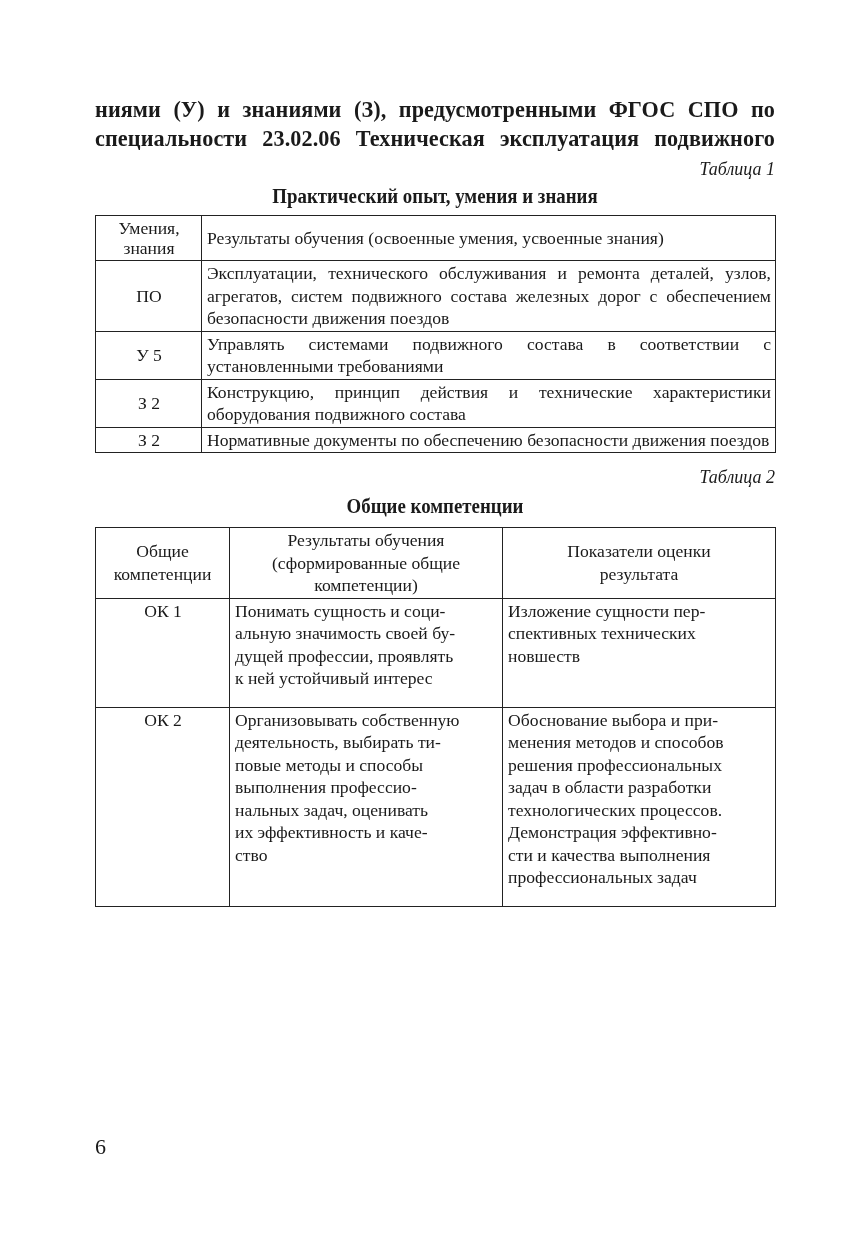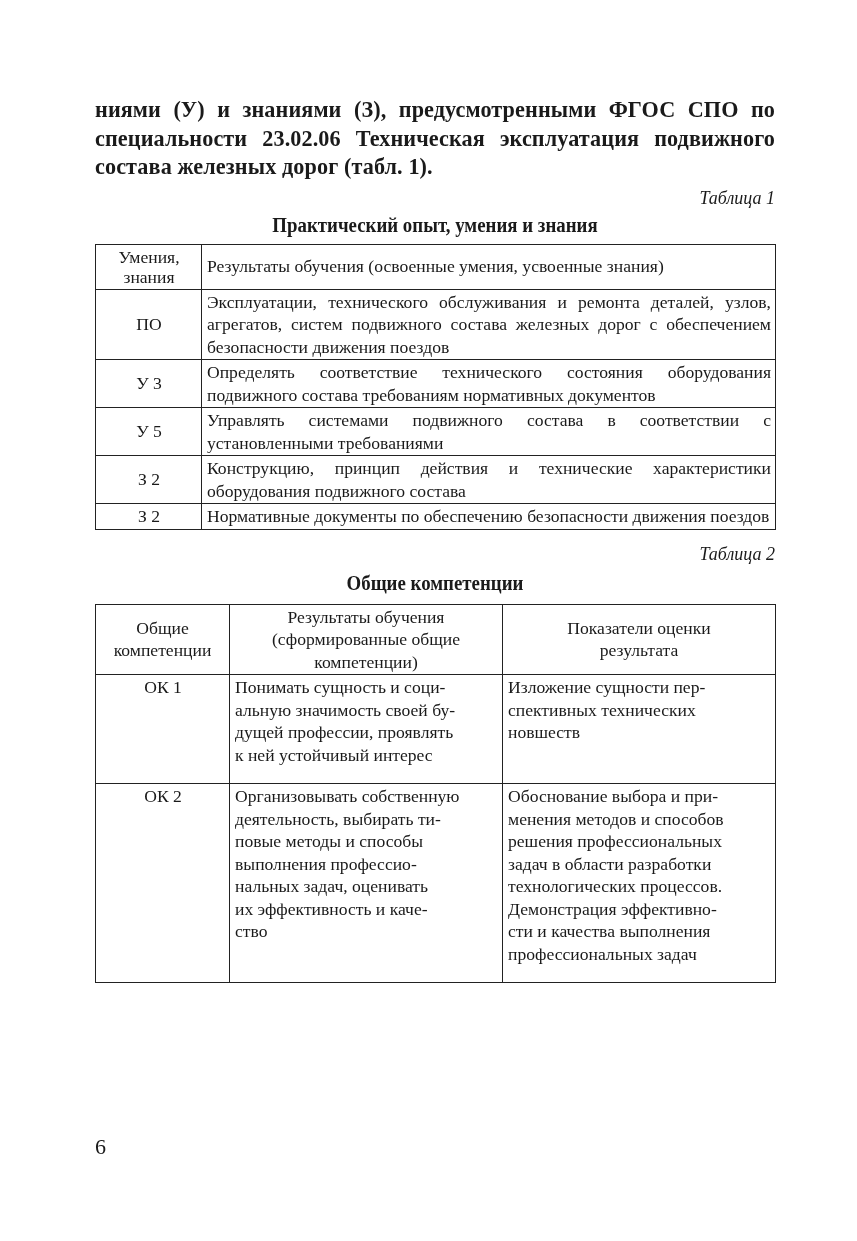--- a/index.html
+++ b/index.html
@@ -73,21 +73,20 @@
   }
 </style>
 </head>
 <body>
 
 <div class="page">
 
   <p class="para" style="text-align: justify; font-weight: bold;">
     <span style="display:block; text-align: justify; text-align-last: justify;">ниями (У) и знаниями (З), предусмотренными ФГОС СПО по</span>
     <span style="display:block; text-align: justify; text-align-last: justify;">специальности 23.02.06 Техническая эксплуатация подвижного</span>
-    <span style="display:block; text-align: left;">состава железных дорог (табл. 1).</span>
   </p>
 
   <p class="tbl-label" style="margin-top: 4px;">Таблица 1</p>
   <p class="tbl-title" style="margin-top: 2px; margin-bottom: 6px;">Практический опыт, умения и знания</p>
 
   <table class="t1">
     <colgroup>
       <col style="width: 106px;">
       <col style="width: 574px;">
     </colgroup>
@@ -97,24 +96,20 @@
           <span style="display:block">Умения,</span>
           <span style="display:block">знания</span>
         </th>
         <th class="hdr" style="text-align:left;">Результаты обучения (освоенные умения, усвоенные знания)</th>
       </tr>
     </thead>
     <tbody>
       <tr>
         <td class="code">ПО</td>
         <td class="txt" style="hyphens: auto;" lang="ru">Эксплуатации, технического обслуживания и ремонта деталей, узлов, агрегатов, систем подвижного состава железных дорог с обеспечением безопасности движения поездов</td>
-      </tr>
-      <tr>
-        <td class="code">У 3</td>
-        <td class="txt" lang="ru">Определять соответствие технического состояния оборудования подвижного состава требованиям нормативных документов</td>
       </tr>
       <tr>
         <td class="code">У 5</td>
         <td class="txt" lang="ru">Управлять системами подвижного состава в соответствии с установленными требованиями</td>
       </tr>
       <tr>
         <td class="code">З 2</td>
         <td class="txt" lang="ru">Конструкцию, принцип действия и технические характеристики оборудования подвижного состава</td>
       </tr>
       <tr>

